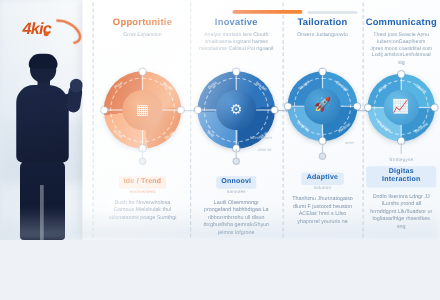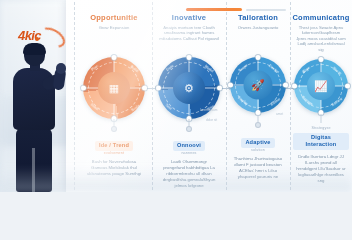--- a/index.html
+++ b/index.html
@@ -131,21 +131,21 @@
   .cap-kicker{font-size:3.6px;color:#9fb1c4;margin-bottom:2px;filter:blur(.5px);
     letter-spacing:.2px;}
   .cap-title{display:inline-block;font-size:5.6px;font-weight:bold;line-height:7px;
     padding:1.5px 4px;border-radius:2px;filter:blur(.35px);letter-spacing:.2px;}
   .cap-title.orange{color:#e0641f;background:#fdeade;}
   .cap-title.blue{color:#1b62b2;background:#e0ecf9;}
   .cap-body{margin-top:3.5px;font-size:4.3px;line-height:6px;color:#7e93a8;
     filter:blur(.5px);padding:0 2px;}
 
   
-  .logo{position:absolute;left:18px;top:26px;width:44px;height:20px;}
+  .logo{position:absolute;left:18px;top:14px;width:44px;height:20px;}
   .logo-txt{font-size:13px;font-weight:bold;color:#d9541a;letter-spacing:-.6px;
     filter:blur(.5px);font-style:italic;}
   .logo-swoosh{position:absolute;left:20px;top:3px;width:24px;height:13px;
     border:2px solid #e8703a;border-radius:50%;
     border-left-color:transparent;border-bottom-color:transparent;
     transform:rotate(28deg);opacity:.9;filter:blur(.3px);}
   .logo-dot{position:absolute;left:17px;top:11px;width:4px;height:4px;border-radius:50%;
     background:#e0641f;filter:blur(.3px);}
 
   

